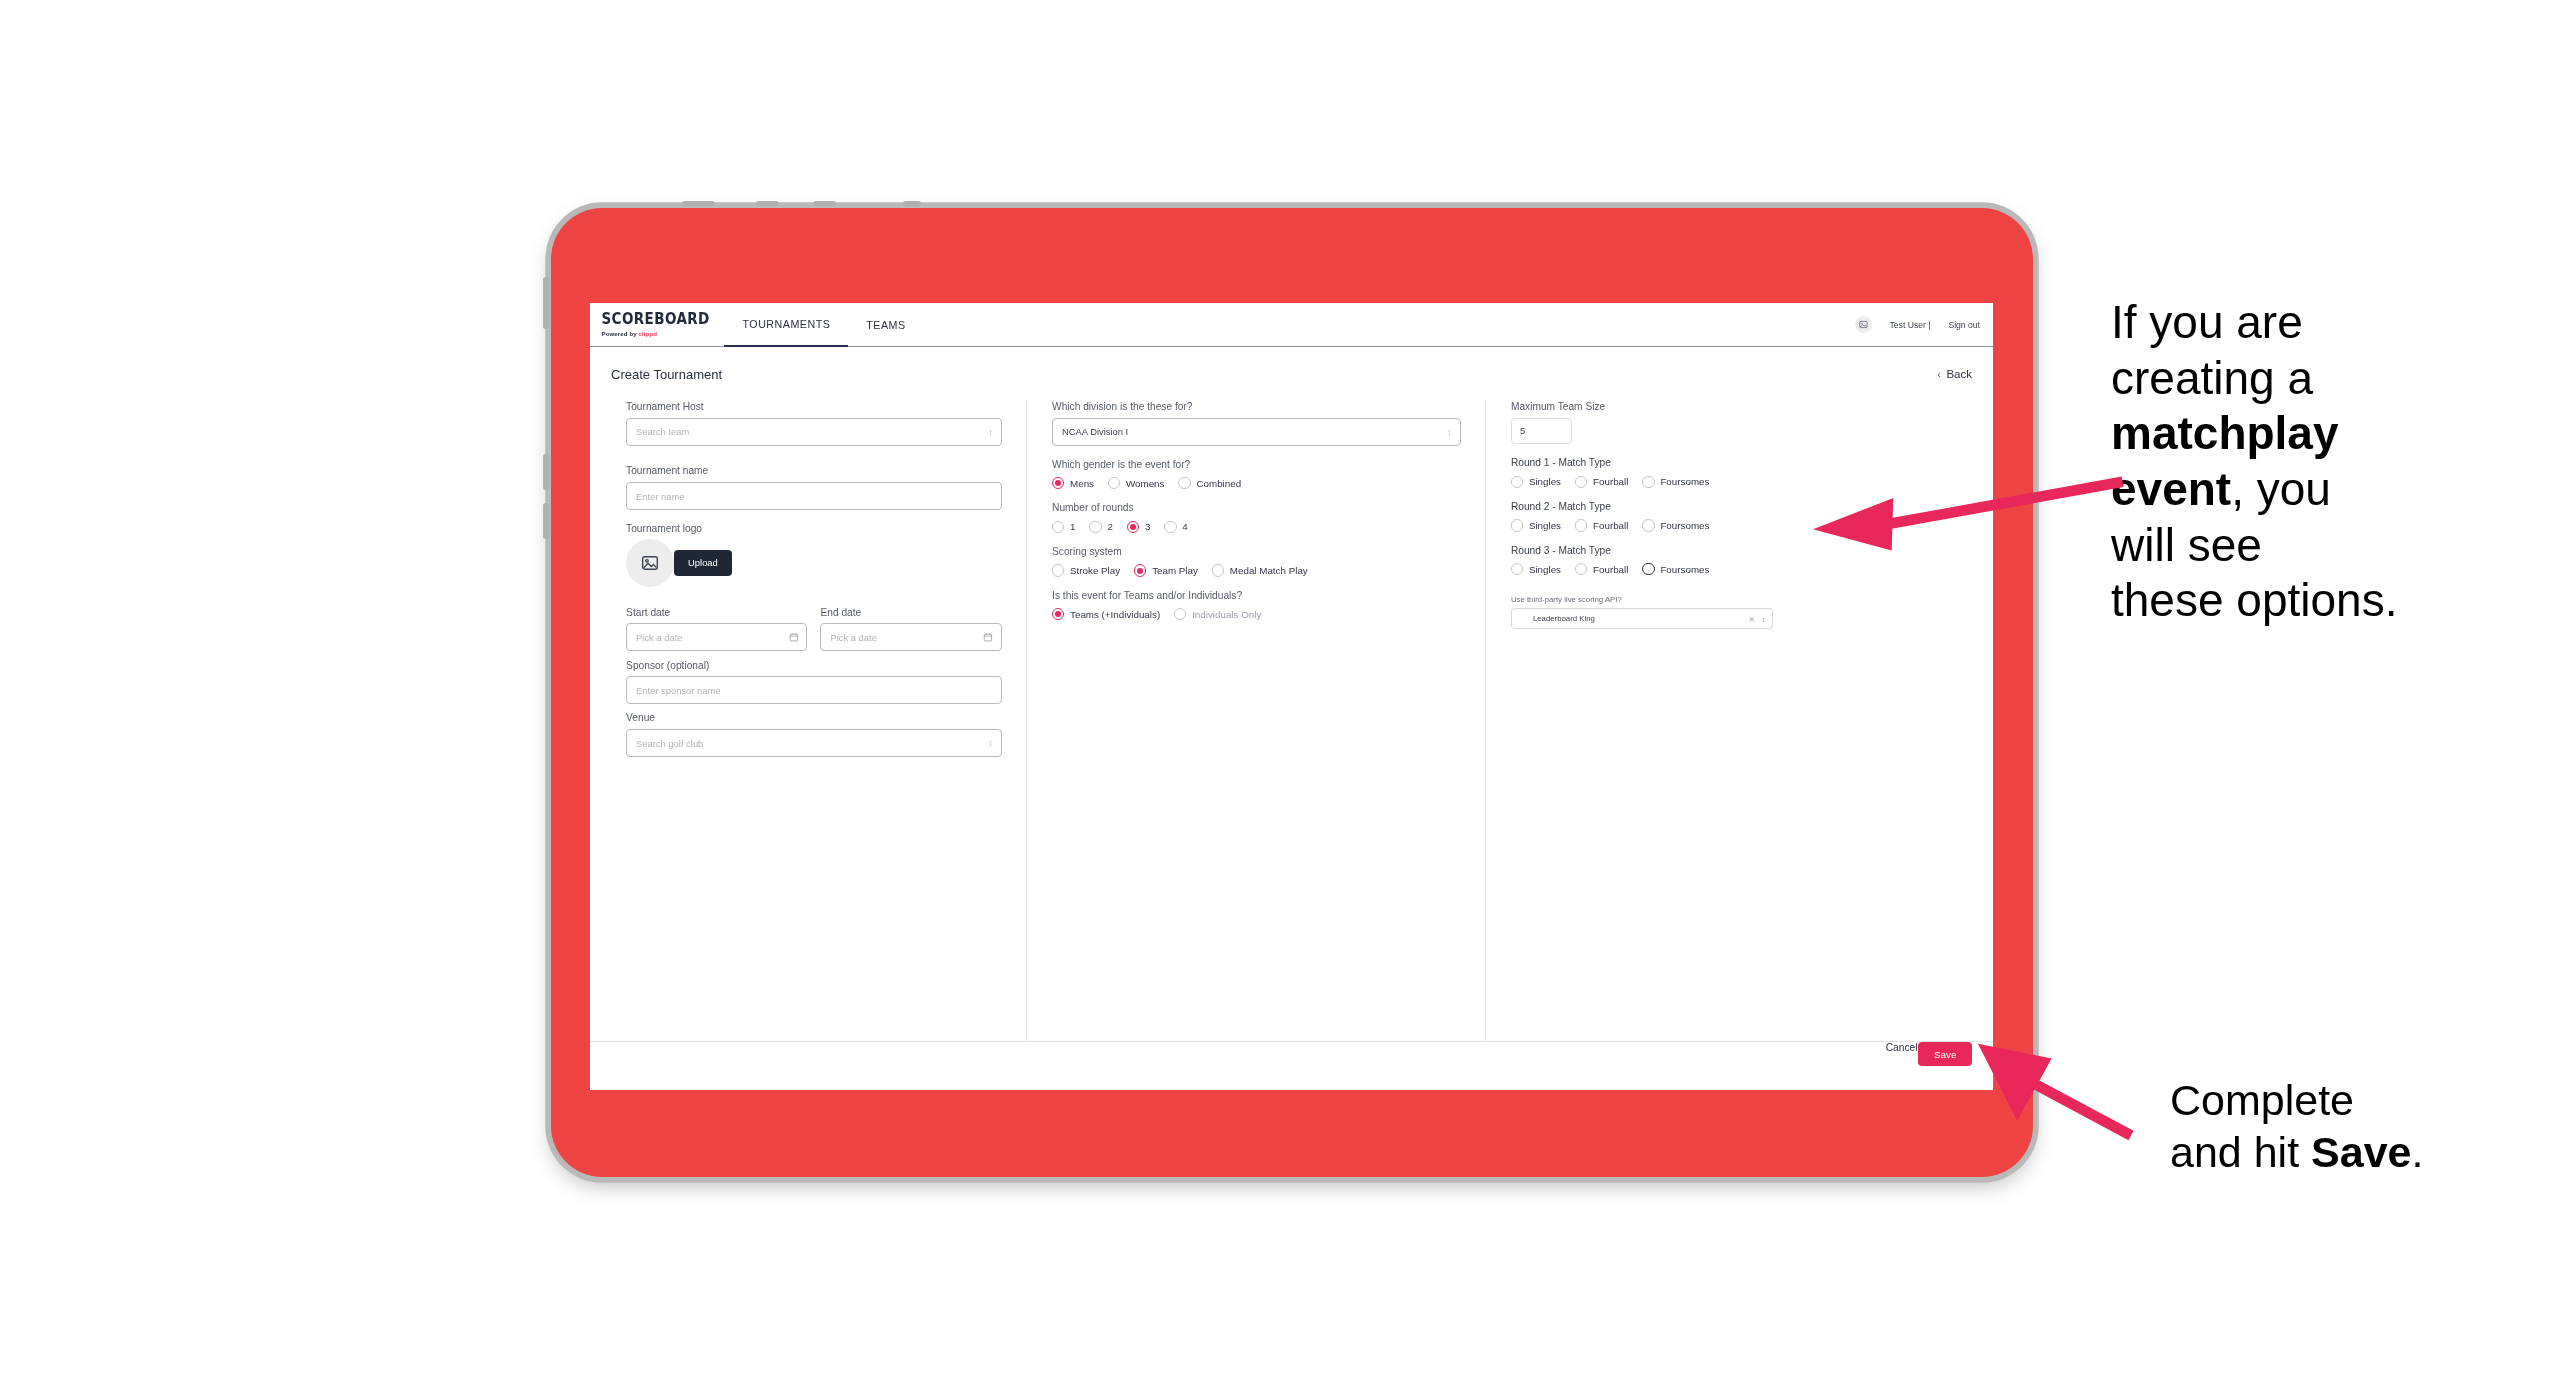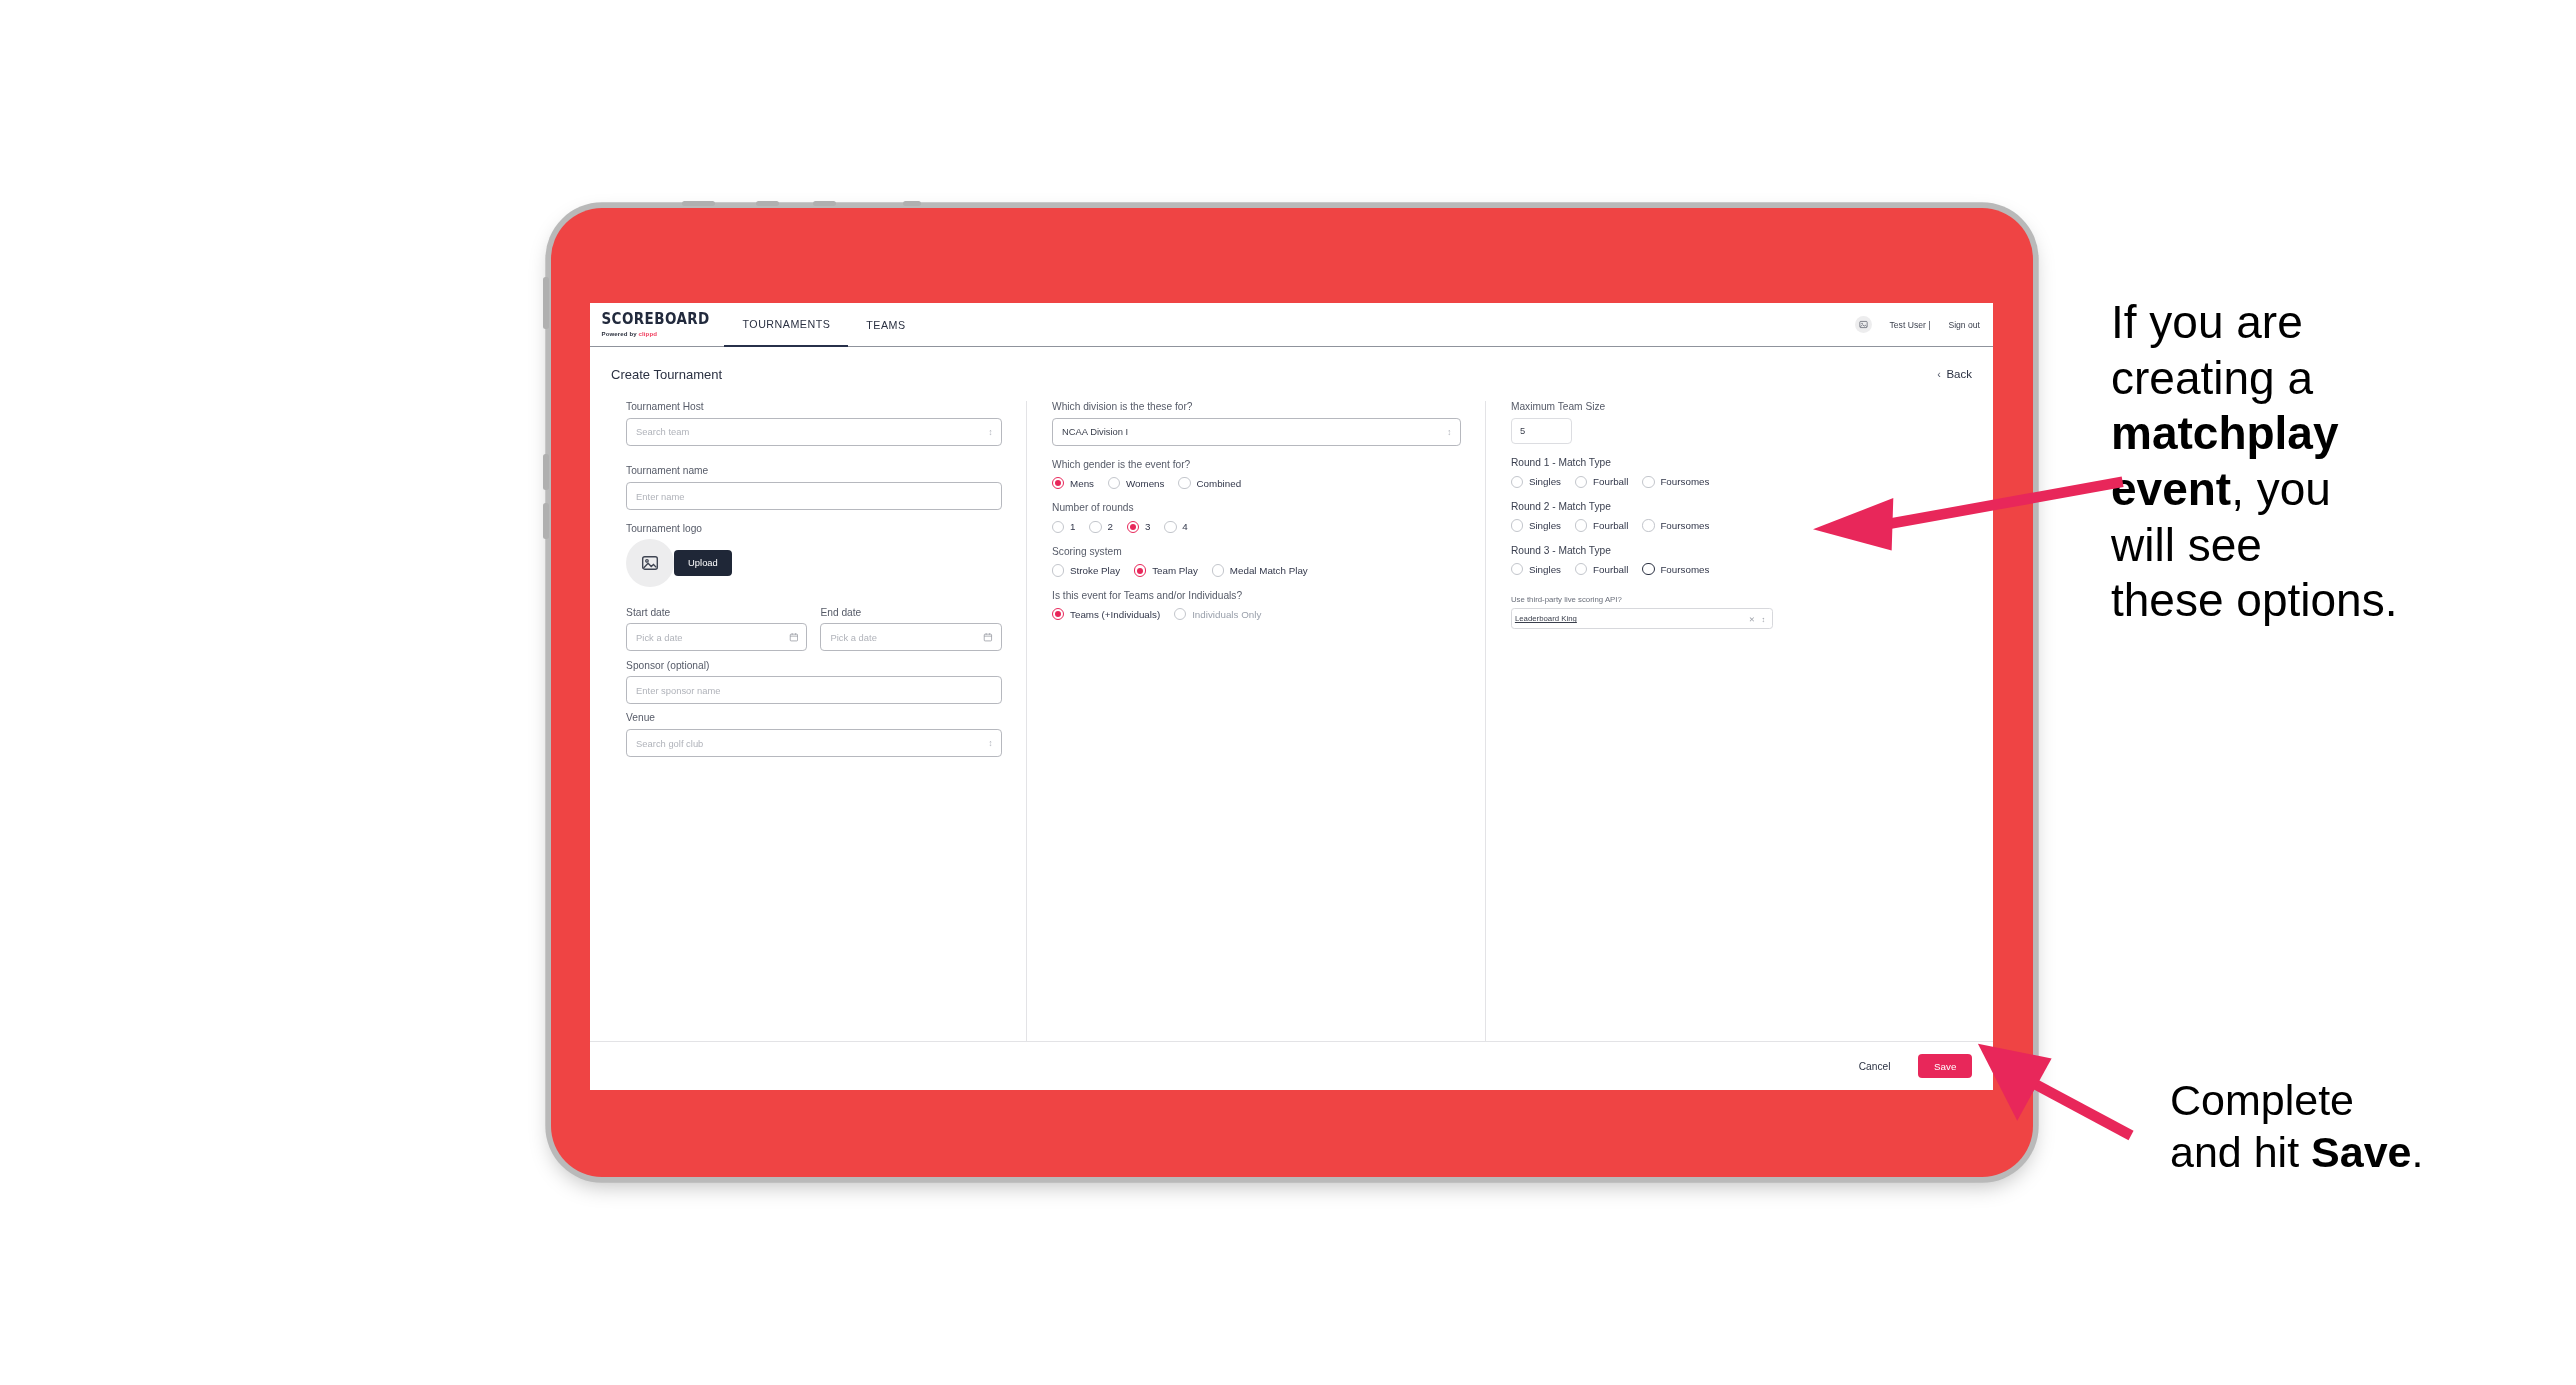--- a/index.html
+++ b/index.html
@@ -92,29 +92,29 @@
   .radio.hover .dot{border-color:#2b3142;border-width:1.6px;}
   .radio.muted{color:#9aa0ab;}
 
   .grouplabel{font-size:10.2px;color:#565b68;margin:0 0 7.4px 0;}
   .grouplabel.dark{color:#3b4050;}
 
   #maxteam{width:43px;height:24.6px;border:0.8px solid #dcdde1;border-radius:4.1px;
            display:flex;align-items:center;padding:0 8.2px;font-size:9.4px;color:#3a3f4c;}
 
   #apiselect{box-sizing:border-box;width:262px;height:21px;border:0.8px solid #d7d8dc;
-             border-radius:3.3px;display:flex;align-items:center;padding:0 3px;
-             font-size:7.8px;color:#3a3f4c;position:relative;text-decoration:underline;}
+             border-radius:3.3px;display:flex;align-items:center;padding:0 21px;
+             font-size:7.8px;color:#3a3f4c;position:relative;}
   #apiselect .endic{position:absolute;right:6.6px;top:50%;transform:translateY(-50%);
              display:flex;gap:6.6px;color:#9fa3ab;font-size:7.4px;align-items:center;}
   .smalllabel{font-size:7.8px;color:#6a6f7b;margin-bottom:4.1px;}
 
   
-  #pagefoot{height:48px;border-top:0.8px solid #e3e3e6;display:flex;align-items:center;
-            justify-content:flex-end;gap:28px;padding-right:21px;}
+  #pagefoot{height:48px;border-top:0.8px solid #e3e3e6;display:flex;align-items:flex-start;
+            justify-content:flex-end;gap:1px;padding-right:21px;}
   #cancelbtn{font-size:10.2px;color:#2b3142;cursor:pointer;}
   #savebtn{background:#e8275a;color:#fff;font-size:9.8px;border-radius:4.1px;
            padding:6.6px 15.6px;cursor:pointer;}
 
   
   .anno{position:absolute;font-family:"Liberation Sans", sans-serif;color:#000;
         line-height:1.21;}
   #anno1{left:2111px;top:295px;width:434px;font-size:46px;}
   #anno2{left:2170px;top:1074px;width:385px;font-size:43px;}
   .anno b{font-weight:bold;}

